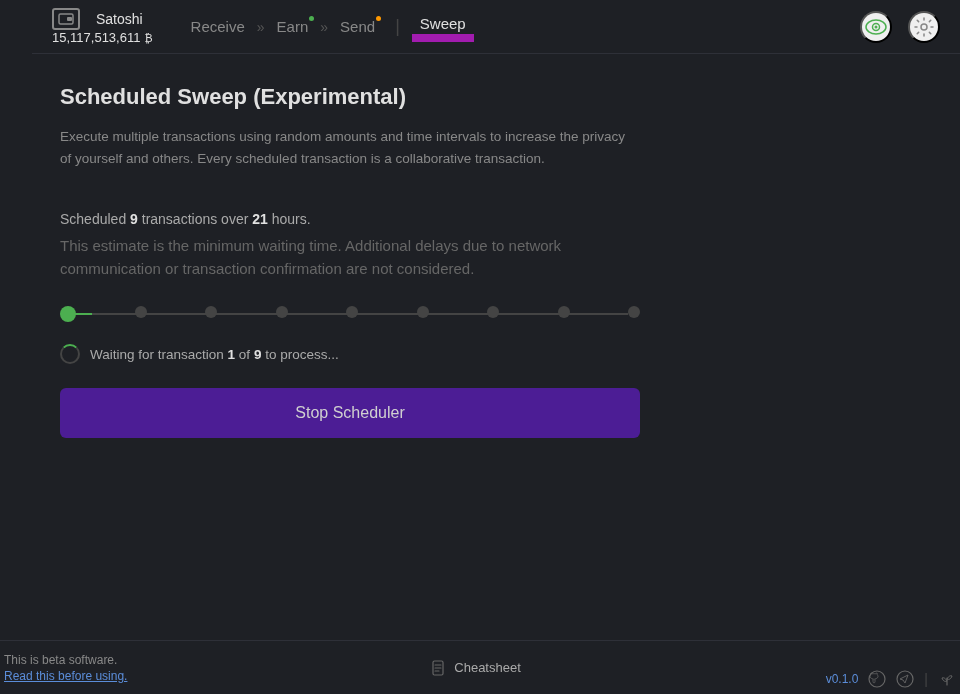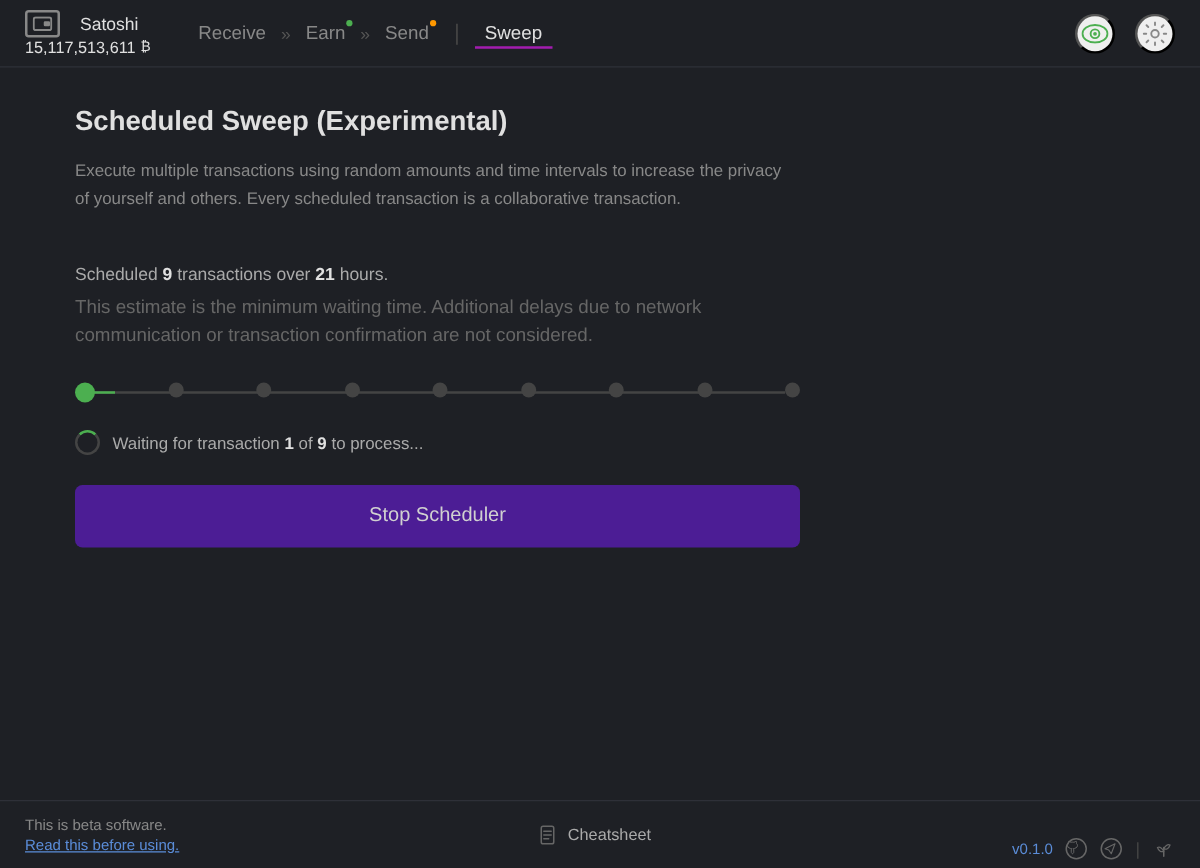--- a/index.html
+++ b/index.html
@@ -17,20 +17,21 @@
     }
 
     
     .header {
       display: flex;
       align-items: center;
       padding: 1px 20px;
       height: 54px;
       border-bottom: 1px solid #2e3038;
       flex-shrink: 0;
+      margin-left: 32px;
     }
 
     .wallet-info {
       display: flex;
       flex-direction: column;
       margin-right: 30px;
     }
 
     .wallet-name {
       color: #e0e0e0;
@@ -96,21 +97,21 @@
 
     .nav-separator {
       color: #444;
       font-size: 18px;
       margin: 0 8px;
     }
 
     .nav-item-active {
       color: #e0e0e0;
       font-weight: 500;
-      border-bottom: 2px solid #a21caf;
+      border-bottom: 8px solid #a21caf;
       padding-bottom: 2px;
     }
 
     .header-icons {
       display: flex;
       align-items: center;
       gap: 16px;
       margin-left: auto;
     }
 
@@ -259,21 +260,21 @@
       color: #d0d0d0;
       font-size: 16px;
       cursor: pointer;
       text-align: center;
     }
 
     
     .footer {
       display: flex;
       align-items: center;
-      padding: 0 20px;
+      padding: 0 4px;
       height: 54px;
       border-top: 1px solid #2e3038;
       flex-shrink: 0;
     }
 
     .footer-left {
       display: flex;
       flex-direction: column;
       gap: 2px;
     }

